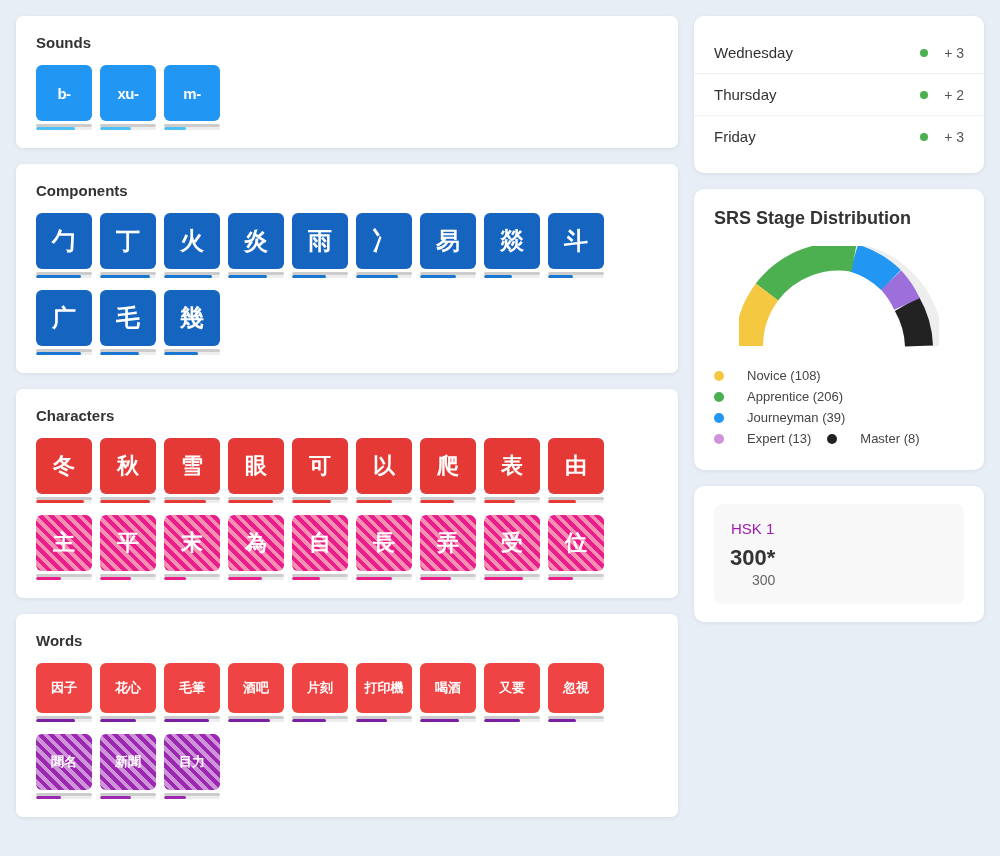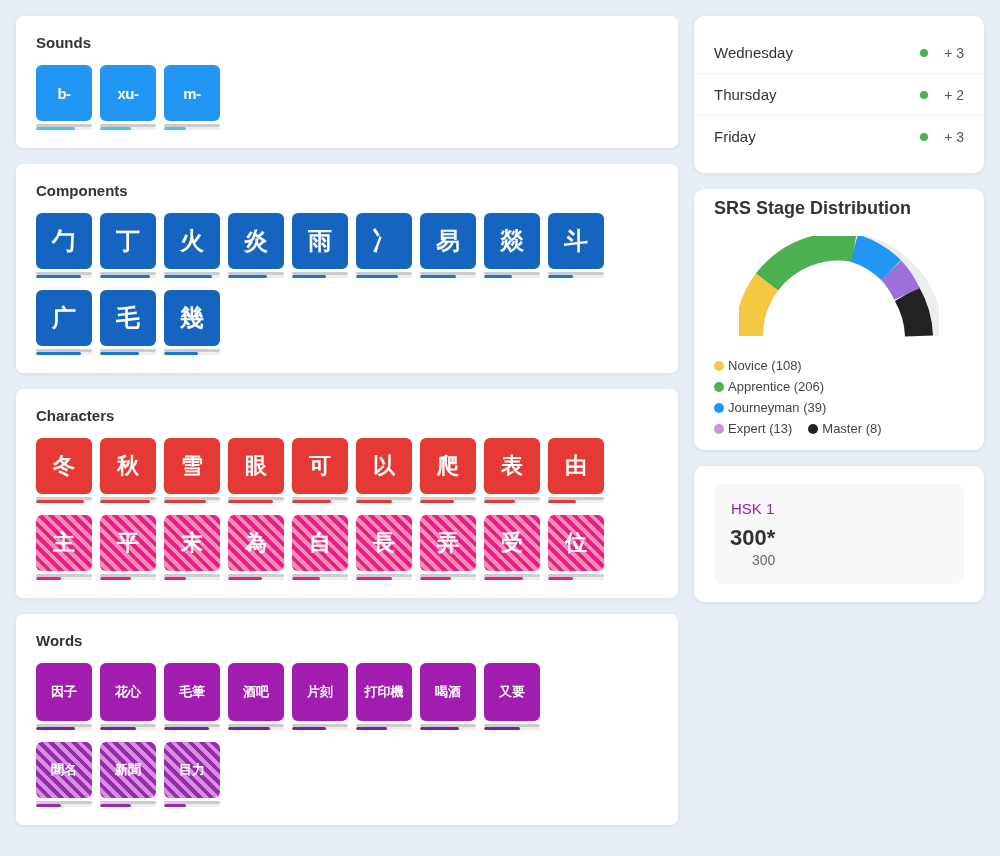--- a/index.html
+++ b/index.html
@@ -101,24 +101,24 @@
         #e91e8c,
         #e91e8c 4px,
         #f48fb1 4px,
         #f48fb1 8px
       );
       font-size: 22px;
     }
 
     
     .tile-word-purple {
-      background: #a21caf;
+      background: #ef4444;
       font-size: 13px;
       width: 56px;
-      height: 58px;
+      height: 50px;
       padding: 2px;
     }
     .tile-word-striped {
       background: repeating-linear-gradient(
         45deg,
         #9c27b0,
         #9c27b0 4px,
         #ce93d8 4px,
         #ce93d8 8px
       );
@@ -171,42 +171,42 @@
       font-size: 14px;
       color: #555;
       min-width: 28px;
       text-align: right;
     }
 
     
     .srs-card {
       background: #fff;
       border-radius: 10px;
-      padding: 8px 20px;
+      padding: 18px 20px;
       box-shadow: 0 1px 4px rgba(0,0,0,0.08);
     }
 
     .srs-title {
       font-size: 18px;
       font-weight: 700;
       color: #333;
       margin-bottom: 16px;
       line-height: 1.3;
     }
 
     .gauge-container {
       display: flex;
       justify-content: center;
       margin-bottom: 12px;
     }
 
     .legend-item {
       display: flex;
       align-items: center;
-      gap: 4px;
+      gap: 23px;
       margin-bottom: 6px;
       font-size: 13px;
       color: #444;
     }
 
     .legend-dot {
       width: 10px;
       height: 10px;
       border-radius: 50%;
       flex-shrink: 0;
@@ -548,20 +548,26 @@
           <div class="tile-bar">
             <div class="tile-bar-fill" style="width: 70%; background: rgb(123, 31, 162);"></div>
           </div>
         </div>
         <div class="tile-wrapper">
           <div class="tile tile-word-purple">又要</div>
           <div class="tile-bar">
             <div class="tile-bar-fill" style="width: 65%; background: rgb(123, 31, 162);"></div>
           </div>
         </div>
+        <div class="tile-wrapper">
+          <div class="tile tile-word-purple">忽視</div>
+          <div class="tile-bar">
+            <div class="tile-bar-fill" style="width: 50%; background: rgb(123, 31, 162);"></div>
+          </div>
+        </div>
       </div>
     <div class="tiles-row" id="words-row2">
         <div class="tile-wrapper">
           <div class="tile tile-word-striped">聞名</div>
           <div class="tile-bar">
             <div class="tile-bar-fill" style="width: 45%; background: rgb(156, 39, 176);"></div>
           </div>
         </div>
         <div class="tile-wrapper">
           <div class="tile tile-word-striped">新聞</div>

